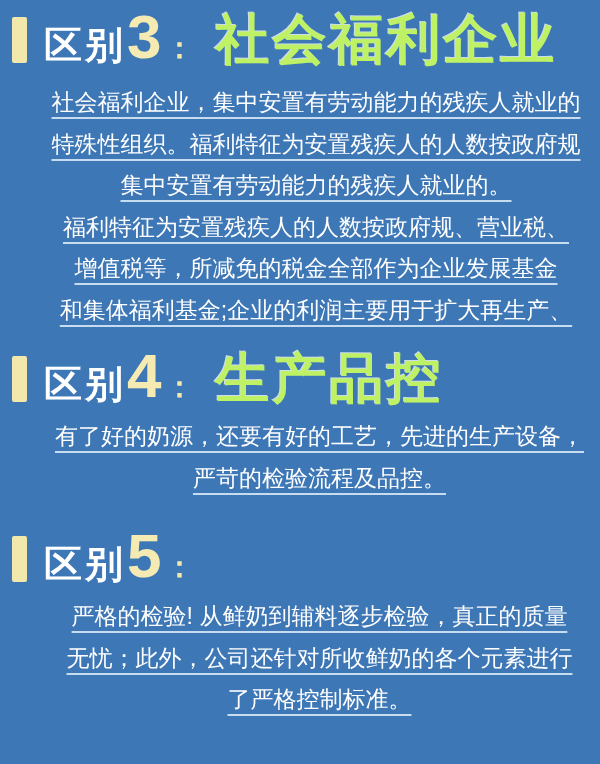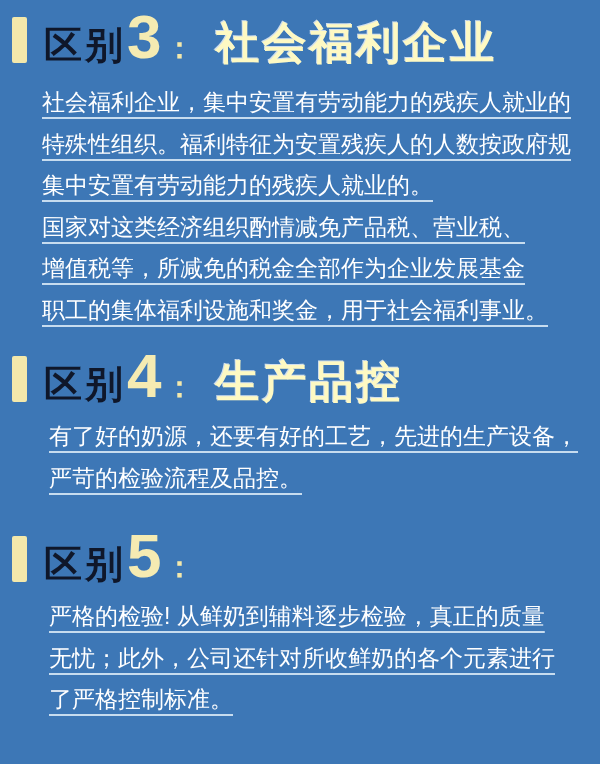--- a/index.html
+++ b/index.html
@@ -26,56 +26,57 @@
     width:15px;height:46px;
     background:#f3e8ab;
     border-radius:2px;
     align-self:center;
     transform:translateY(3px);
     margin-right:17px;
     flex:0 0 auto;
   }
   .h-label{
     font-size:38px;font-weight:700;
-    color:#0f172a;
+    color:#ffffff;
     letter-spacing:3px;
   }
   .h-num{
     font-size:62px;font-weight:700;
     color:#f5ebb2;
     margin-left:1px;
     line-height:1;
   }
   .h-colon{
     font-size:30px;font-weight:700;
     color:#f3e8ab;
     margin-left:3px;
   }
   .h-title{
-    font-size:44px;font-weight:700;
+    font-size:54px;font-weight:700;
     letter-spacing:3px;
     margin-left:21px;
-    color:#fef9c3;
+    color:#bef264;
     text-shadow:-1px -1px 0 rgba(255,255,255,0.75);
     white-space:nowrap;
   }
 
   .body{
     padding:14px 10px 0 42px;
   }
   .block-4 .body,.block-5 .body{
     padding-top:9px;
     padding-left:49px;
   }
   .line{
     font-size:23px;
     line-height:41.5px;
     color:#ffffff;
     white-space:nowrap;
     font-weight:500;
+    text-align:center;
   }
   .line > span{
     text-decoration:underline;
     text-decoration-color:rgba(223,237,249,0.85);
     text-decoration-thickness:2px;
     text-underline-offset:7px;
   }
 </style>
 </head>
 <body>
@@ -87,23 +88,23 @@
       <span class="marker-bar"></span>
       <span class="h-label">区别</span>
       <span class="h-num">3</span>
       <span class="h-colon">：</span>
       <span class="h-title">社会福利企业</span>
     </div>
     <div class="body">
       <div class="line"><span>社会福利企业，集中安置有劳动能力的残疾人就业的</span></div>
       <div class="line"><span>特殊性组织。福利特征为安置残疾人的人数按政府规</span></div>
       <div class="line"><span>集中安置有劳动能力的残疾人就业的。</span></div>
-      <div class="line"><span>国家对这类经济组织酌情减免产品税、营业税、</span></div>
+      <div class="line"><span>福利特征为安置残疾人的人数按政府规、营业税、</span></div>
       <div class="line"><span>增值税等，所减免的税金全部作为企业发展基金</span></div>
-      <div class="line"><span>职工的集体福利设施和奖金，用于社会福利事业。</span></div>
+      <div class="line"><span>和集体福利基金;企业的利润主要用于扩大再生产、</span></div>
     </div>
   </section>
 
   <section class="block block-4">
     <div class="heading">
       <span class="marker-bar"></span>
       <span class="h-label">区别</span>
       <span class="h-num">4</span>
       <span class="h-colon">：</span>
       <span class="h-title">生产品控</span>

